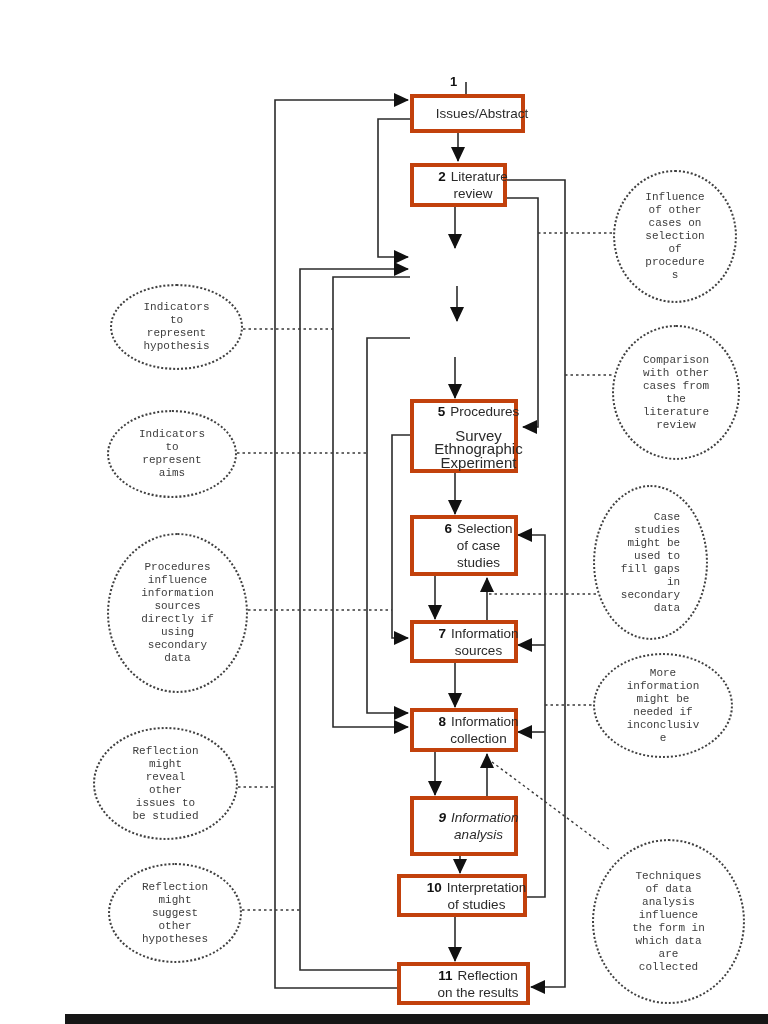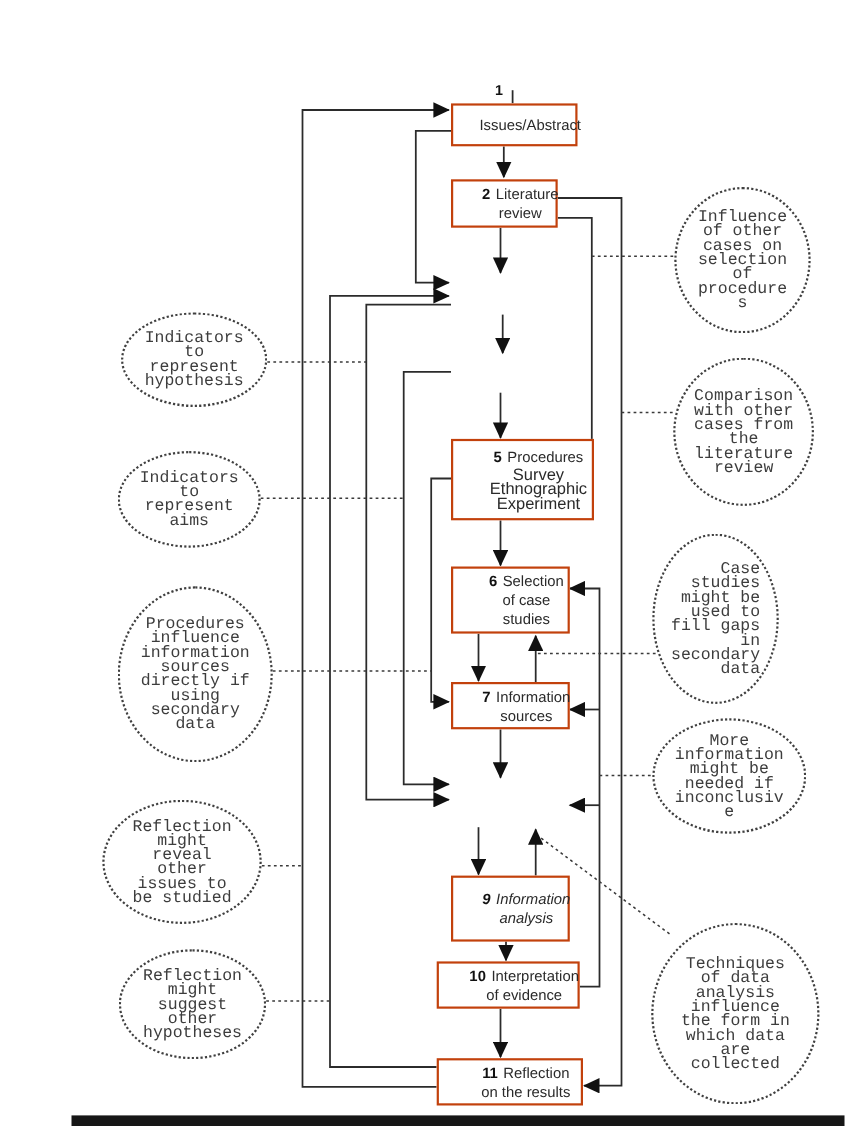--- a/index.html
+++ b/index.html
@@ -1,29 +1,29 @@
 <!DOCTYPE html>
 <html><head>
 <meta charset="utf-8">
 <style>
   html,body{margin:0;padding:0;background:#ffffff;}
   #stage{position:relative;width:768px;height:1024px;background:#ffffff;overflow:hidden;
          font-family:"Liberation Sans","DejaVu Sans",sans-serif;}
   svg.wires{position:absolute;left:0;top:0;}
-  .box{position:absolute;background:#ffffff;border:2px solid #c2410c;box-sizing:border-box;
+  .box{position:absolute;background:#ffffff;border:4px solid #c2410c;box-sizing:border-box;
        display:flex;flex-direction:column;align-items:center;justify-content:center;
        text-align:center;color:#2a2a2a;font-size:13.5px;line-height:17px;z-index:2;padding-left:29px;}
   .box .lbl{white-space:pre-line;}
   .box .num{font-weight:bold;color:#111;margin-right:5px;}
   .box .sub{white-space:pre-line;font-size:15px;line-height:13.5px;margin-top:1px;}
   .ell{position:absolute;border:2px dotted #3f3f3f;border-radius:50%;box-sizing:border-box;
        display:flex;align-items:center;justify-content:center;text-align:center;
        background:#ffffff;z-index:1;
        font-family:"Liberation Mono","DejaVu Sans Mono",monospace;
-       font-size:15px;line-height:13px;color:#3d3d3d;}
+       font-size:11px;line-height:13px;color:#3d3d3d;}
   .ell span{white-space:pre-line;}
   .topnum{position:absolute;left:450px;top:74px;font-weight:bold;font-size:13px;color:#111;z-index:3;}
   .bottombar{position:absolute;left:65px;top:1014px;width:703px;height:10px;background:#161616;}
 </style>
 </head>
 <body>
 
 <div id="stage">
 
   <svg class="wires" width="768" height="1024" viewBox="0 0 768 1024">
@@ -83,47 +83,51 @@
     <span class="lbl">Issues/Abstract</span>
   </div>
 
   <div class="box" style="left:410px;top:163px;width:97px;height:44px;">
     <div><span class="num">2</span><span class="lbl">Literature
 review</span></div>
   </div>
 
 
 
-  <div class="box" style="left:410px;top:399px;width:130px;height:74px;">
+  <div class="box" style="left:410px;top:399px;width:108px;height:74px;justify-content:space-between;">
     <div><span class="num">5</span><span class="lbl">Procedures</span></div>
     <div class="sub">Survey
 Ethnographic
 Experiment</div>
   </div>
 
   <div class="box" style="left:410px;top:515px;width:108px;height:61px;">
     <div><span class="num">6</span><span class="lbl">Selection
 of case
 studies</span></div>
   </div>
 
   <div class="box" style="left:410px;top:620px;width:108px;height:43px;">
     <div><span class="num">7</span><span class="lbl">Information
 sources</span></div>
   </div>
 
+  <div class="box" style="left:410px;top:708px;width:108px;height:44px;">
+    <div><span class="num">8</span><span class="lbl">Information
+collection</span></div>
+  </div>
 
   <div class="box" style="left:410px;top:796px;width:108px;height:60px;font-style:italic;">
     <div><span class="num">9</span><span class="lbl">Information
 analysis</span></div>
   </div>
 
   <div class="box" style="left:397px;top:874px;width:130px;height:43px;">
     <div><span class="num">10</span><span class="lbl">Interpretation
-of evidence</span></div>
+of studies</span></div>
   </div>
 
   <div class="box" style="left:397px;top:962px;width:133px;height:43px;">
     <div><span class="num">11</span><span class="lbl">Reflection
 on the results</span></div>
   </div>
 
   <div class="ell" style="left:110px;top:284px;width:133px;height:86px;">
     <span>Indicators
 to

